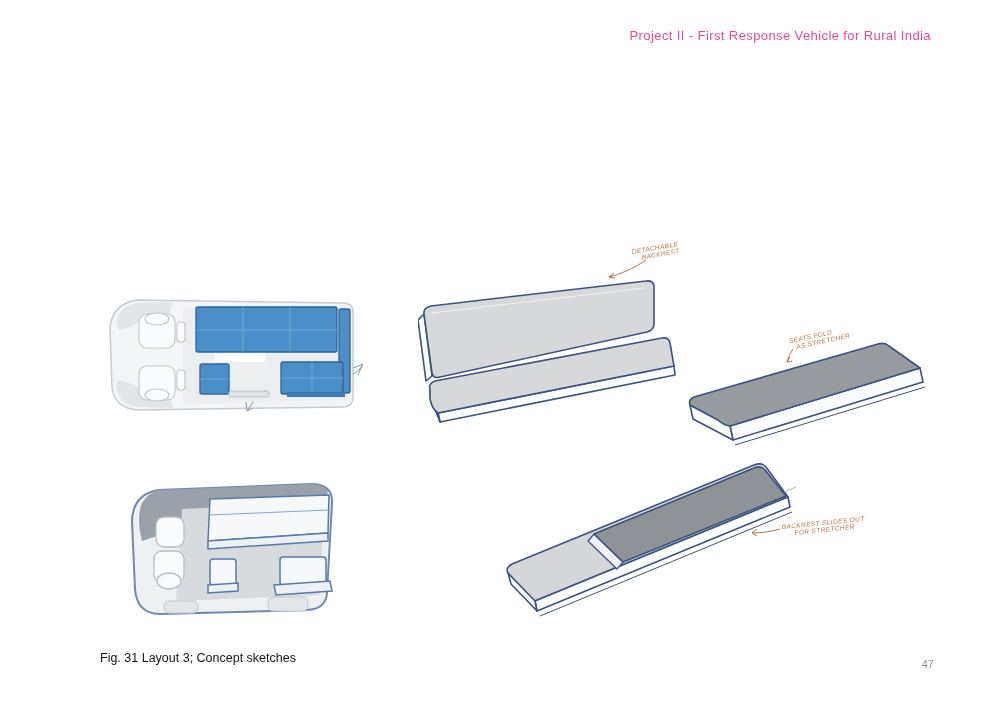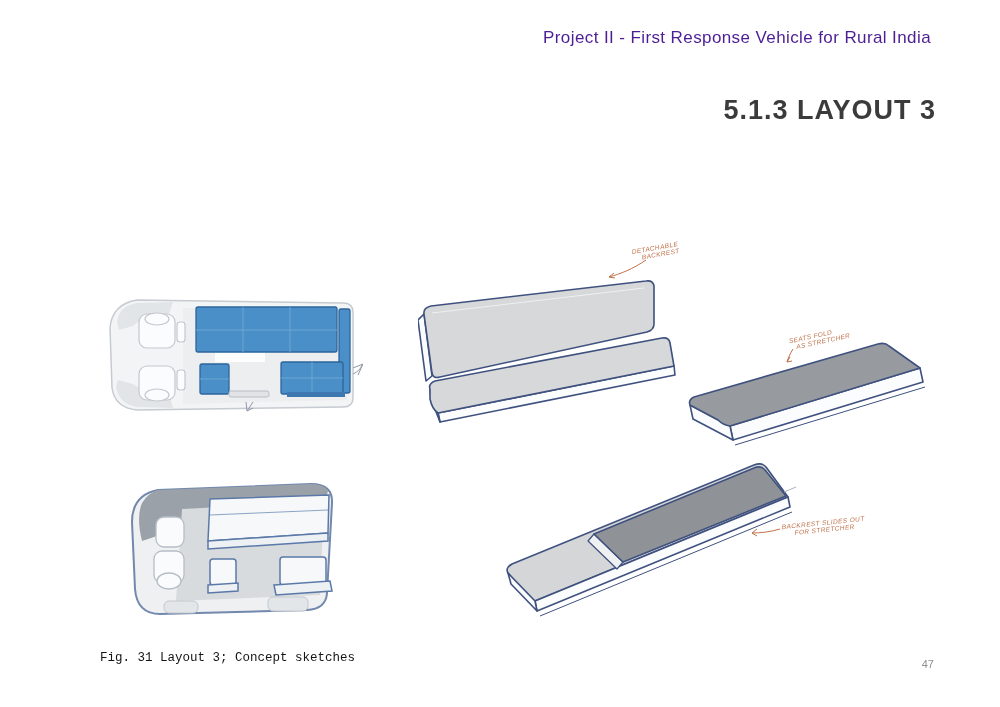--- a/index.html
+++ b/index.html
@@ -2,29 +2,29 @@
 <html><head>
 <meta charset="utf-8">
 <style>
   html,body { margin:0; padding:0; background:#ffffff; }
   .page {
     position:relative; width:1000px; height:707px; background:#ffffff;
     font-family:"Liberation Sans", sans-serif; overflow:hidden;
   }
   .running-header {
     position:absolute; top:28px; right:69px;
-    font-size:17px; letter-spacing:0.4px; color:#4c1d95;
+    font-size:13px; letter-spacing:0.4px; color:#ec4899;
   }
   .section-title {
     position:absolute; top:95px; right:64px; margin:0;
     font-size:27px; font-weight:bold; letter-spacing:1px; color:#3b3b3b;
   }
   .figure-caption {
     position:absolute; left:100px; top:651px;
-    font-size:12.5px; color:#141414;font-family:Liberation Mono, monospace;
+    font-size:12.5px; color:#141414;
   }
   .page-number {
     position:absolute; right:66px; top:658px;
     font-size:11px; color:#8f8f8f;text-align:right;
   }
   .sketch { position:absolute; }
   .annot {
     position:absolute; color:#c0724a;
     font-style:italic; font-size:6.5px; line-height:7px; letter-spacing:0.4px;
     white-space:nowrap; z-index:5;
@@ -38,21 +38,20 @@
   #annot-3 .l2 { margin-left:12px; }
   .overlay { position:absolute; left:0; top:0; pointer-events:none; z-index:4; }
 </style>
 </head>
 <body>
 
 <div class="page">
 
   <div class="running-header">Project II - First Response Vehicle for Rural India</div>
 
-  <h1 class="section-title">5.1.3 LAYOUT 3</h1>
 
   <svg class="sketch" style="left:103px; top:292px;" width="260" height="135" viewBox="0 0 260 135">
     <g>
       <path d="M34,8 L240,11 Q250,11 250,20 L250,106 Q250,115 240,115 L34,118 Q12,116 9,96 L7,36 Q9,12 34,8 Z" fill="#f3f4f6" stroke="#c6cbd1" stroke-width="1.5"></path>
       <path d="M80,16 L244,18 L244,108 L80,112 Z" fill="#eceef0"></path>
       <path d="M14,30 Q16,14 34,11 L70,10 L66,22 Q40,24 30,34 L16,38 Z" fill="#e2e5e8"></path>
       <path d="M13,95 Q16,112 34,115 L70,116 L66,102 Q40,100 30,92 L15,88 Z" fill="#e2e5e8"></path>
     </g>
     <g fill="#fbfcfd" stroke="#c3c8ce" stroke-width="1.2">
       <rect x="36" y="22" width="36" height="34" rx="8"></rect>

